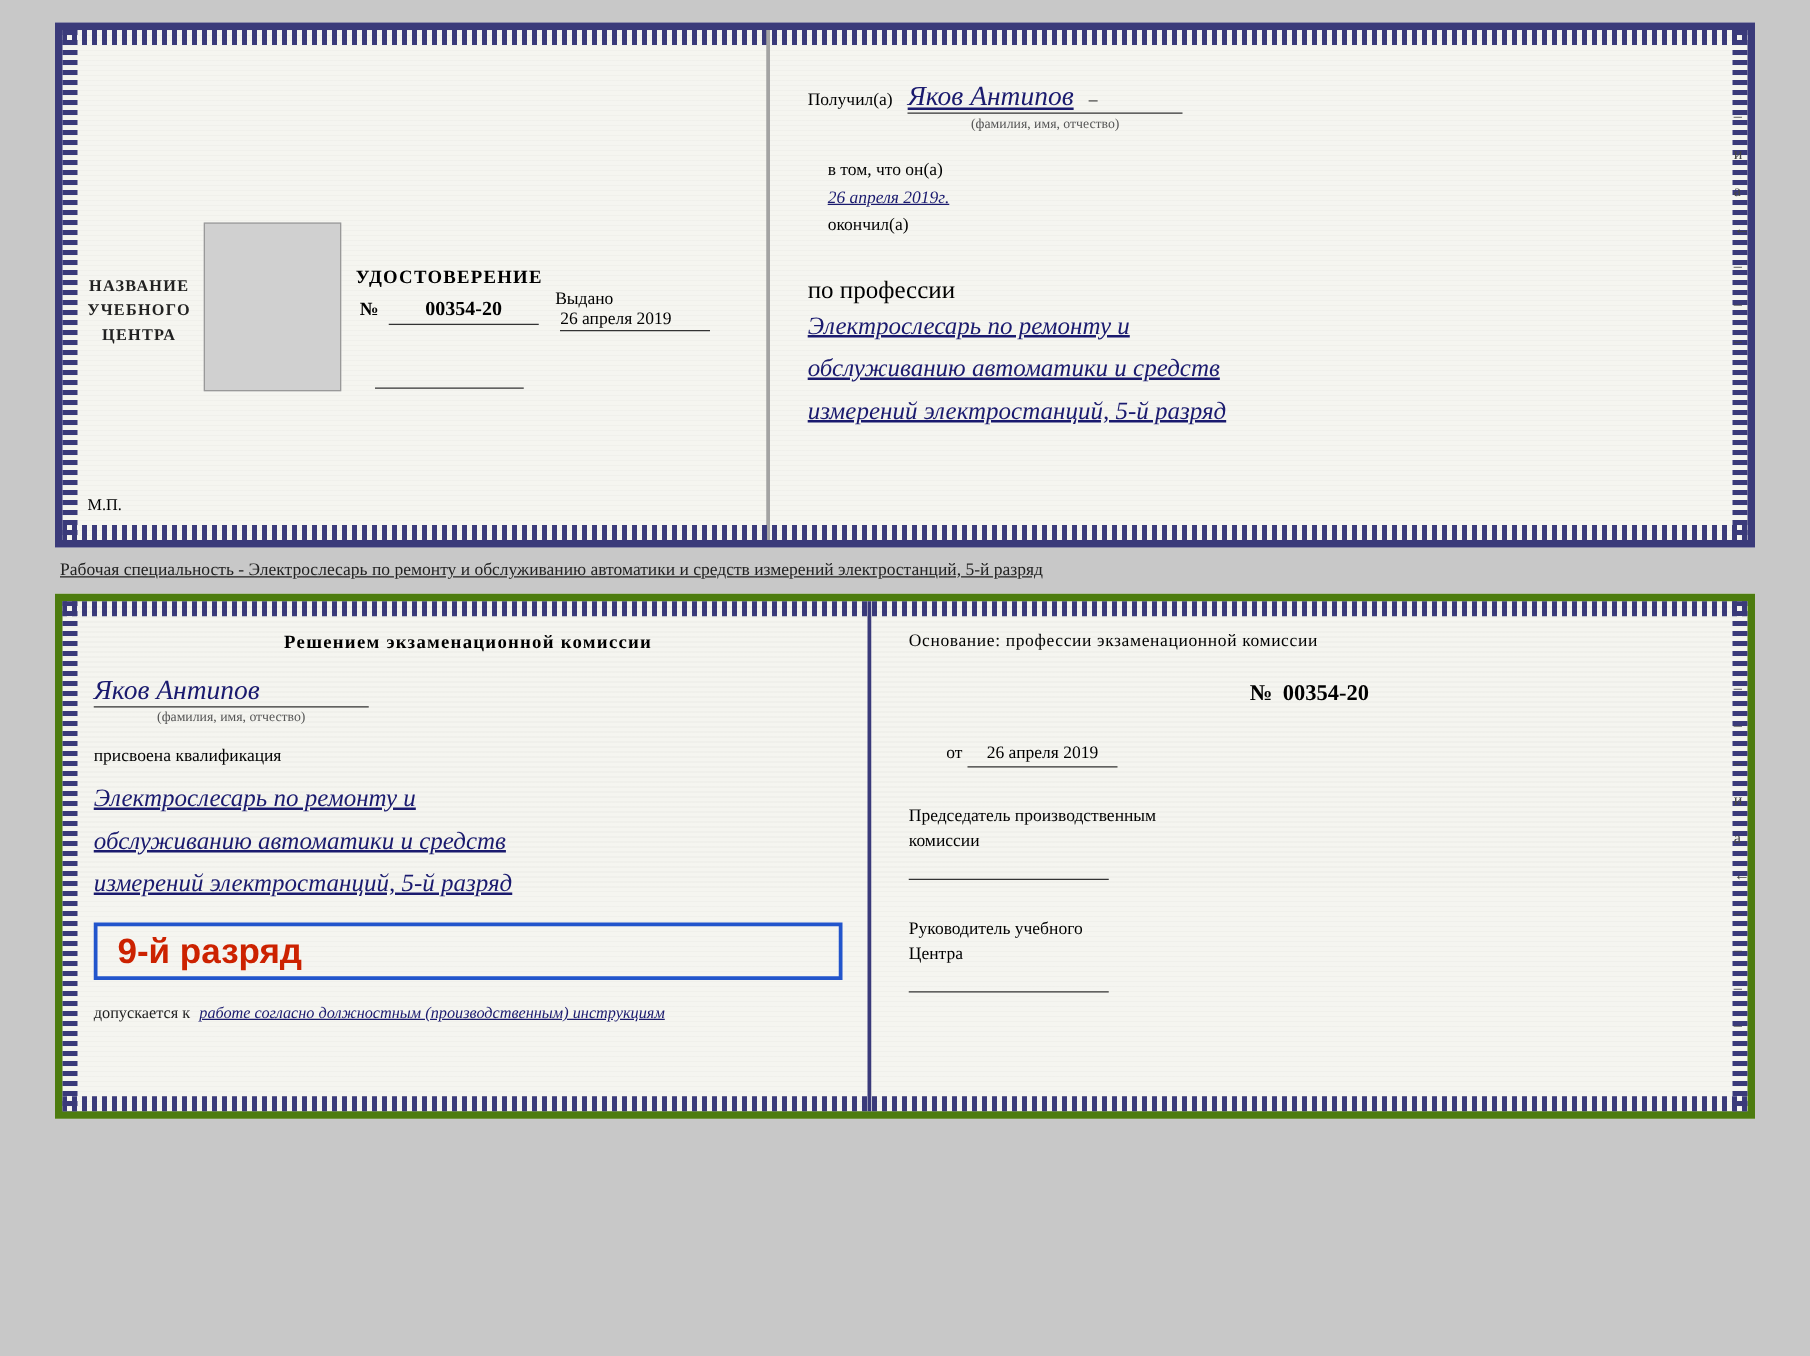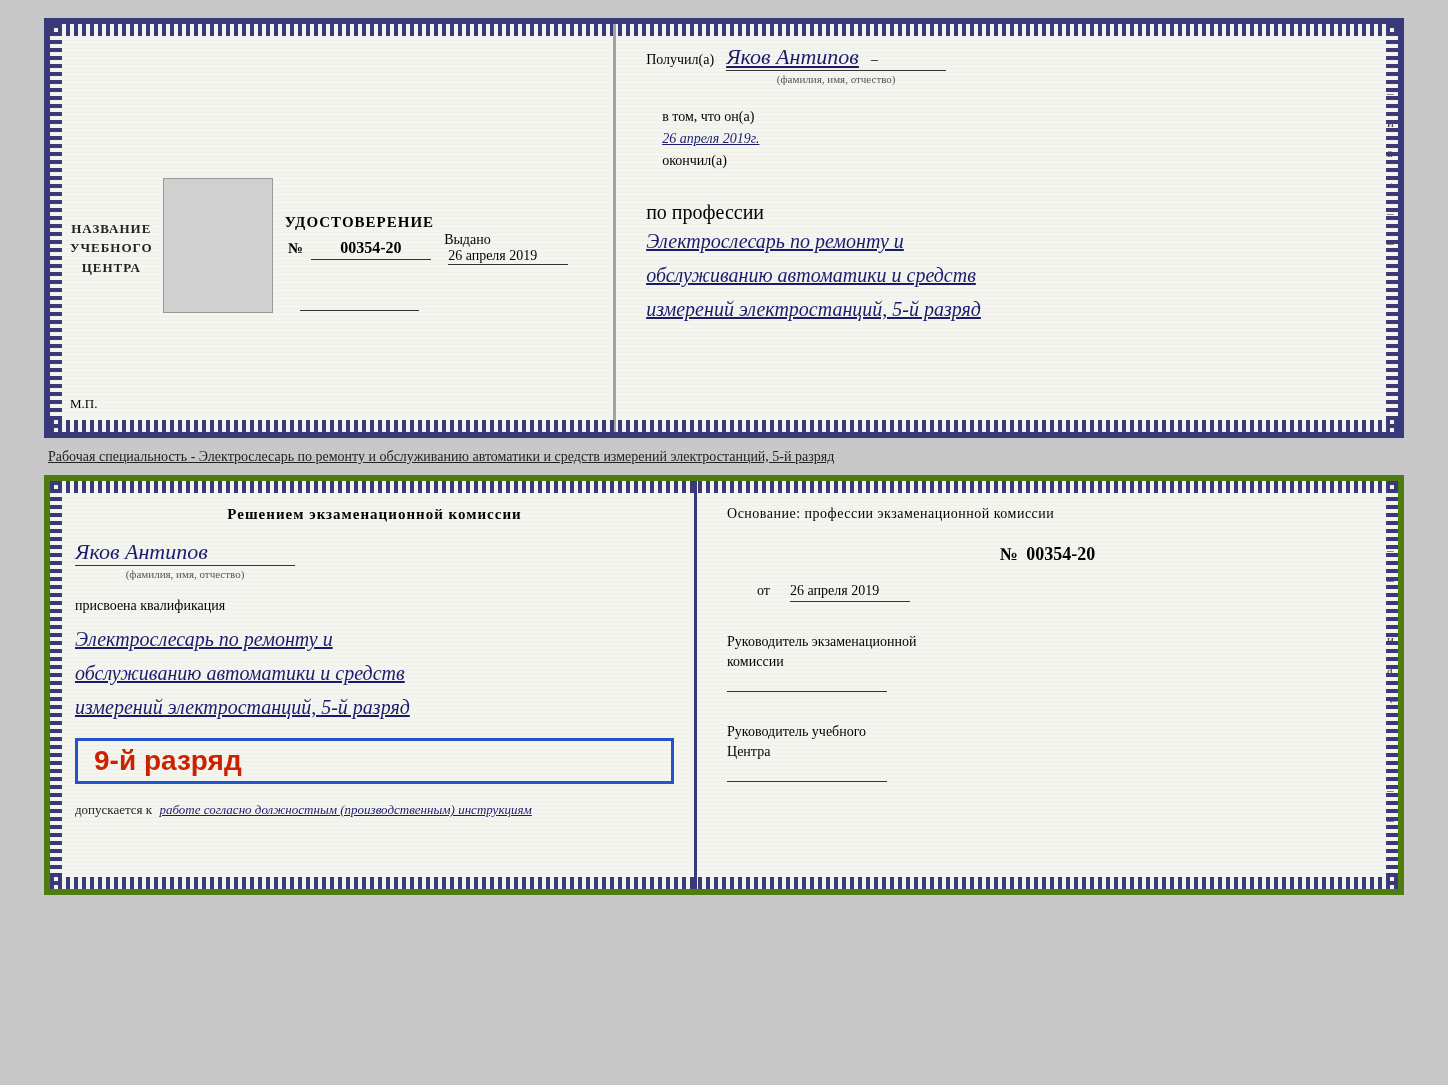--- a/index.html
+++ b/index.html
@@ -298,22 +298,23 @@
       font-size: 18px;
       font-weight: bold;
       text-align: center;
       margin-top: 8px;
     }
 
     .protocol-date {
       font-size: 14px;
       display: flex;
       align-items: baseline;
-      gap: 20px;
-      margin-top: 4px;
+      gap: 4px;
+      margin-top: 16px;
+      text-align: center;
     }
 
     .chairman-block {
       margin-top: 16px;
     }
     .chairman-title {
       font-size: 14px;
       line-height: 1.4;
     }
     .signature-line {
@@ -383,21 +384,21 @@
     <div class="issued-line">
       <span style="font-size:14px;">Выдано</span>
       <span class="issued-underline" style="font-size:14px; margin-left:4px;">26 апреля 2019</span>
     </div>
 
     <div class="mp-label">М.П.</div>
   </div>
 
   <div class="doc-right">
 
-    <div style="margin-top:0;">
+    <div style="margin-top:20px;">
       <span style="font-size:14px;">Получил(а)</span>
       <span class="handwritten-name" style="margin-left:8px; text-decoration:underline;">Яков Антипов</span>
       <span style="font-size:14px; margin-left:8px;">–</span>
       <br>
       <span class="fio-label" style="margin-left:80px;">(фамилия, имя, отчество)</span>
     </div>
 
     <div class="given-line" style="margin-top:8px;flex-direction:column;">
       <span style="font-size:14px;">в том, что он(а)</span>
       <span class="handwritten-date">26 апреля 2019г.</span>
@@ -470,21 +471,21 @@
       <span style="margin-left:4px;">00354-20</span>
     </div>
 
     <div class="protocol-date" style="margin-left:30px;">
       <span style="font-size:14px;">от</span>
       <span style="font-size:14px; border-bottom:1px solid #333; padding-bottom:2px; min-width:120px; display:inline-block;">26 апреля 2019</span>
     </div>
 
     <div class="chairman-block">
       <div class="chairman-title">
-        <span>Руководитель экзаменационной</span><br>
+        <span>Председатель производственным</span><br>
         <span>комиссии</span>
       </div>
       <div class="signature-line"></div>
     </div>
 
     <div class="director-block">
       <div class="chairman-title">
         <span>Руководитель учебного</span><br>
         <span>Центра</span>
       </div>

